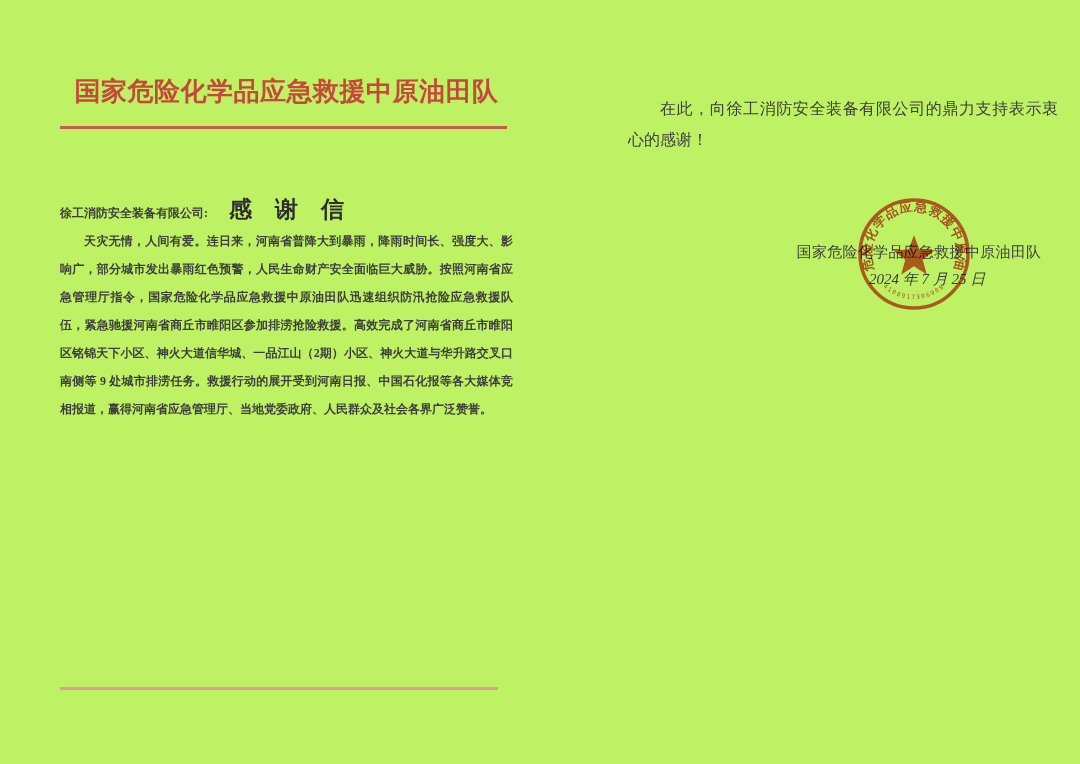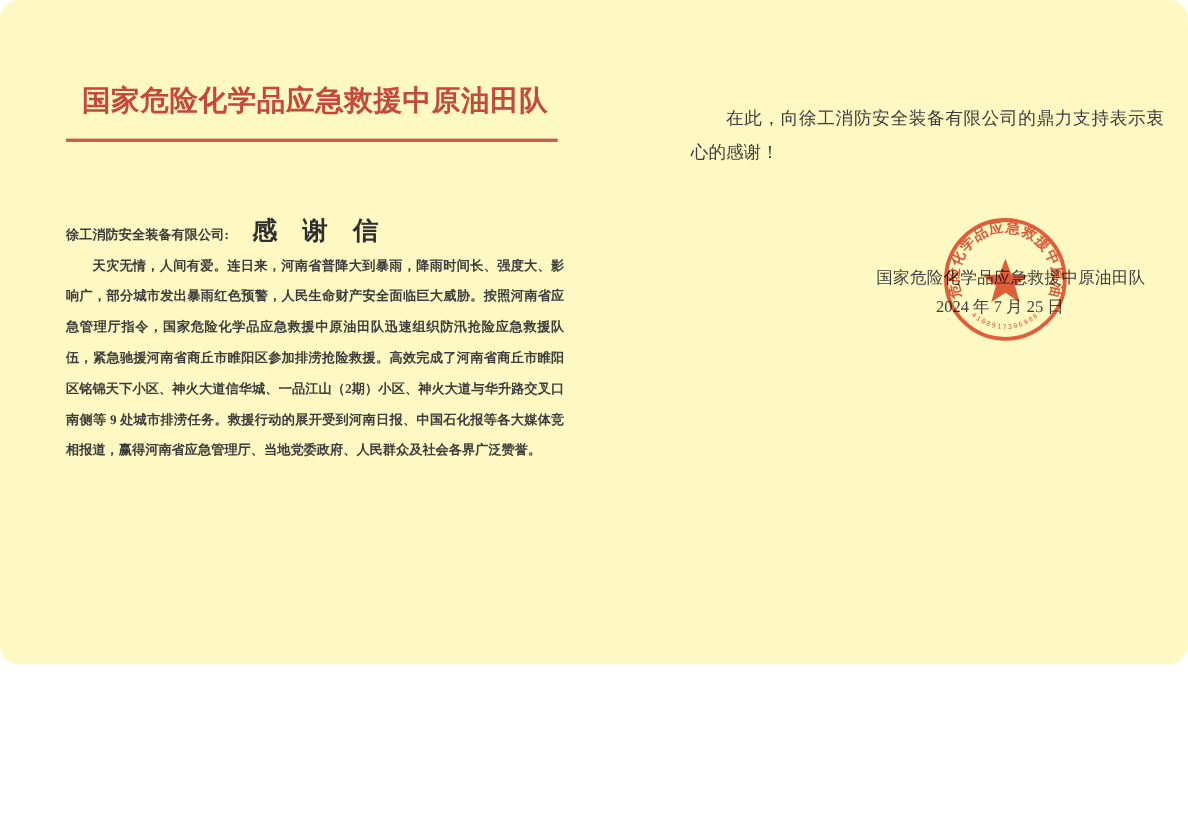--- a/index.html
+++ b/index.html
@@ -1,25 +1,24 @@
 <!DOCTYPE html>
 <html><head>
 <meta charset="utf-8">
 <style>
   * { margin: 0; padding: 0; box-sizing: border-box; }
   html, body { background: #ffffff; }
   .canvas {
     position: relative;
     width: 1080px;
-    height: 604px;
-    background: #fef9c3;
+    height: 764px;
+    background: #bef264;
     overflow: hidden;
     font-family: "Liberation Serif", "DejaVu Serif", serif;
     color: #3b3b3b;
-    border-radius: 17px;
   }
   .page { position: absolute; top: 0; height: 764px; }
   .page-left  { left: 60px;  width: 453px; }
   .page-right { left: 628px; width: 430px; }
 
   .letterhead {
     position: absolute; top: 74px; left: 0; width: 100%;
     text-align: center;
     font-size: 26px; font-weight: bold;
     color: #c5483b;
@@ -61,25 +60,26 @@
     color: #3d3d3d;
   }
   .signature {
     position: absolute; top: 243px; left: 162px; width: 258px;
     text-align: center;
     font-size: 15px; letter-spacing: 0.3px;
     color: #3d3d3d;
     white-space: nowrap;
   }
   .sign-date {
-    position: absolute; top: 270px; left: 152px; width: 258px;
+    position: absolute; top: 270px; left: 170px; width: 258px;
     text-align: center;
     font-size: 15px;
     color: #3d3d3d;
     white-space: nowrap;
+    font-style: italic;
   }
   .seal {
     position: absolute; left: 216px; top: 184px;
     width: 140px; height: 140px;
     mix-blend-mode: multiply;
     opacity: 0.88;
   }
 </style>
 </head>
 <body>

